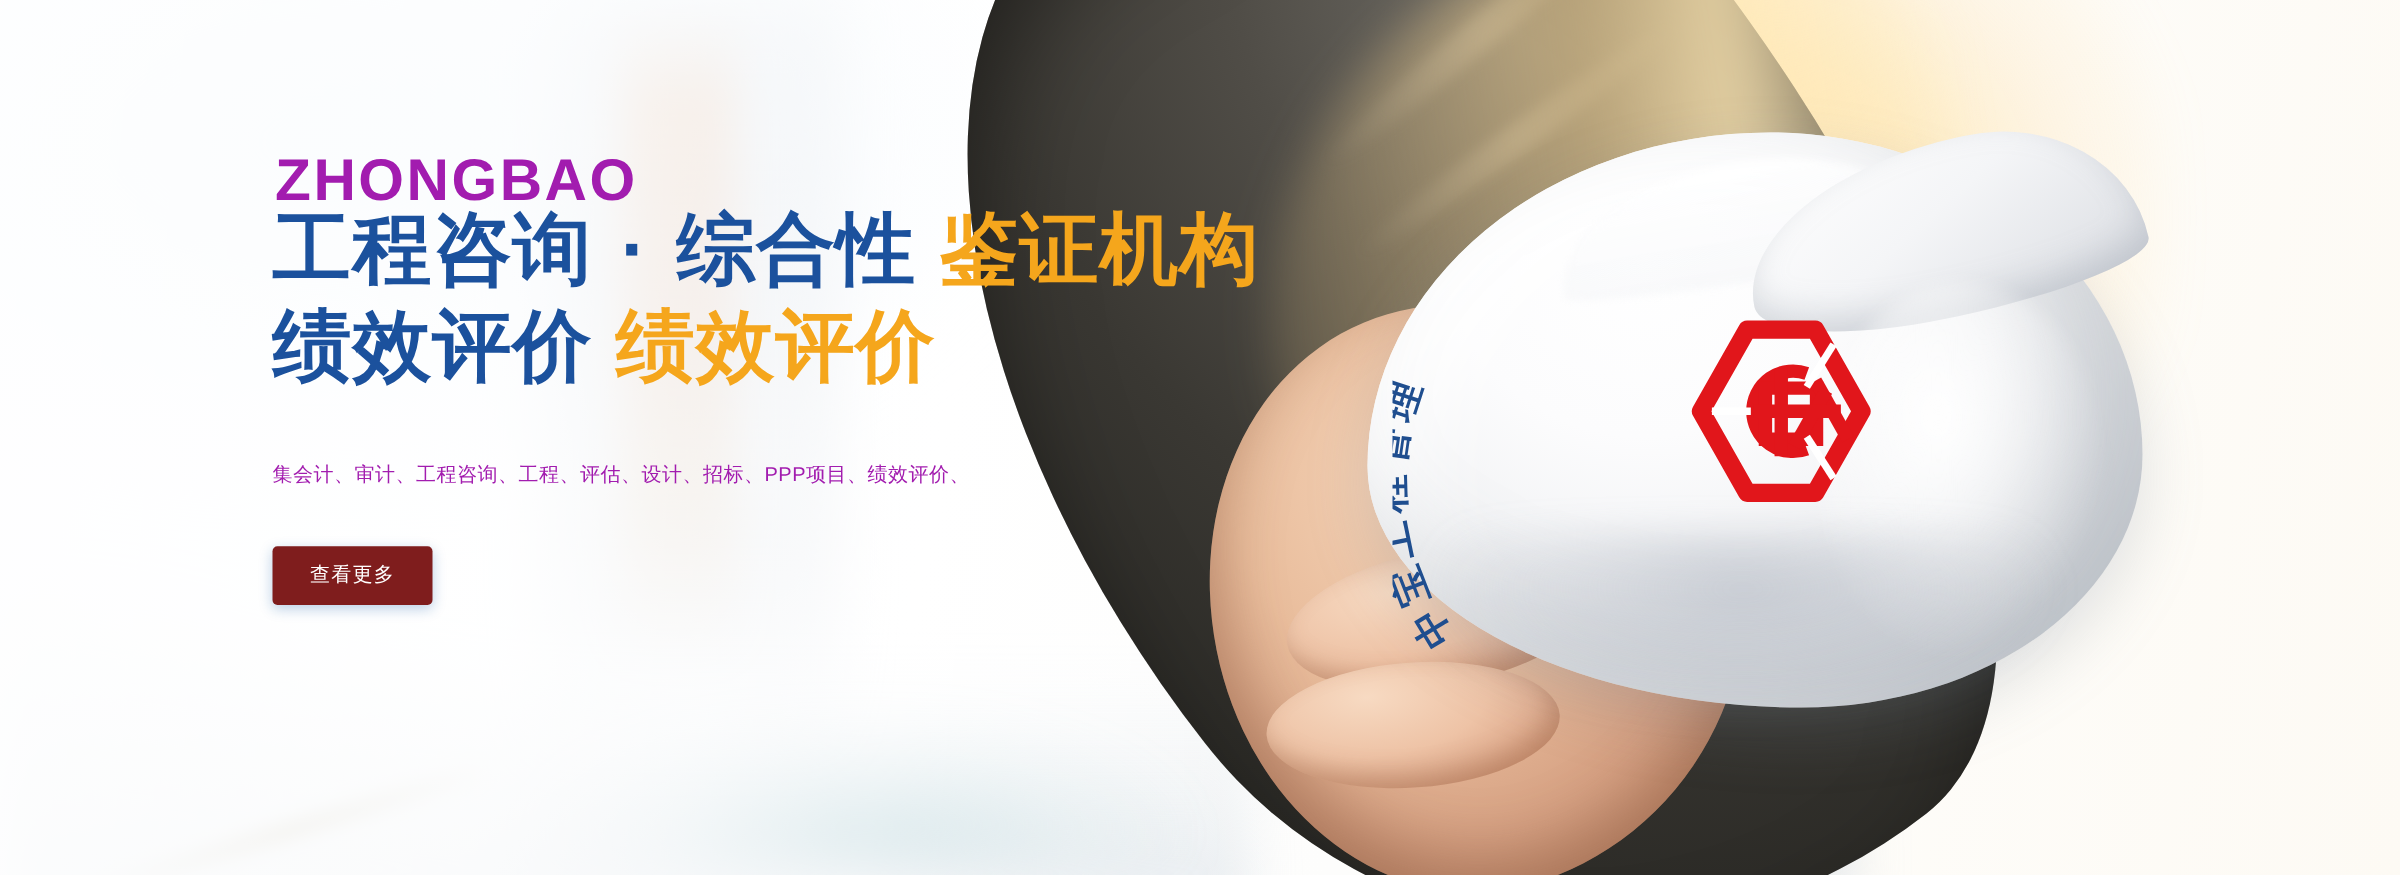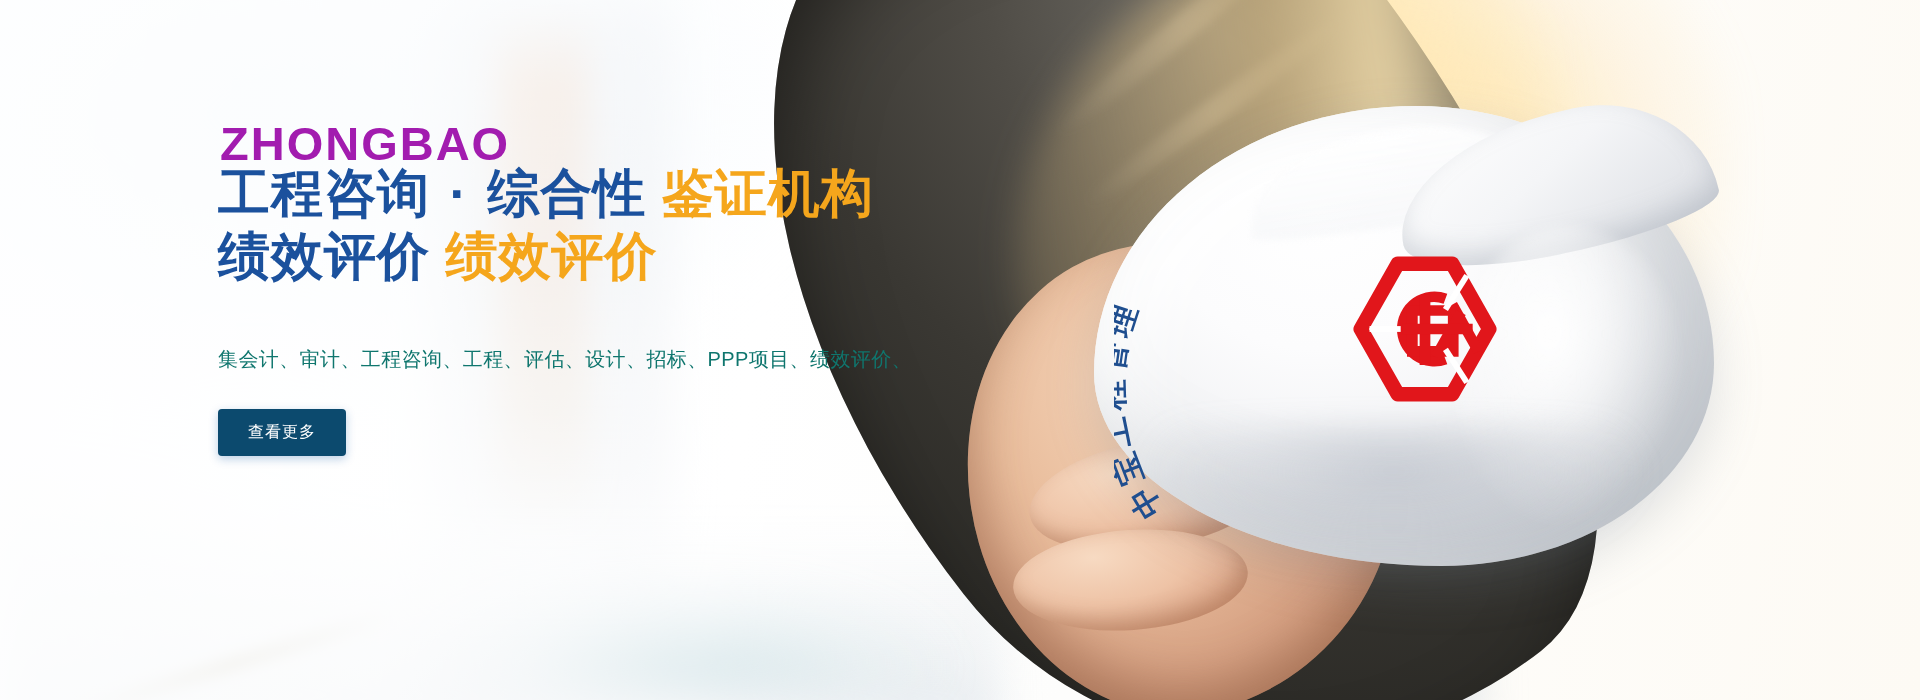--- a/index.html
+++ b/index.html
@@ -243,46 +243,46 @@
     font-weight: 700;
     letter-spacing: 2px;
     color: #a21caf;
     line-height: 1;
     white-space: nowrap;
     user-select: none;
   }
   .headline {
     position: relative;
     margin-top: 42px;
-    font-size: 52px;
+    font-size: 63px;
     font-weight: 700;
     line-height: 1.22;
     letter-spacing: 1px;
     white-space: nowrap;
   }
   .headline .c-blue  { color: #1b519d; }
   .headline .c-amber { color: #f5a61c; }
   .headline .dot { color: #1b519d; padding: 0 4px; }
   .headline .line { display: block; }
 
   .desc {
     margin-top: 44px;
-    font-size: 20px;
-    color: #0f766e;
+    font-size: 16px;
+    color: #a21caf;
     line-height: 2.6;
     letter-spacing: 0.4px;
     white-space: nowrap;
   }
   .desc div { display: block; }
 
   .cta {
     display: inline-block;
-    margin-top: 24px;
+    margin-top: 36px;
     padding: 13px 30px;
-    background: #0c4a6e;
+    background: #7f1d1d;
     color: #ffffff;
     font-size: 16px;
     letter-spacing: 1px;
     border: none;
     border-radius: 4px;
     cursor: pointer;
     box-shadow: 0 3px 10px rgba(17,86,165,0.28);
     font-family: "Liberation Sans", "DejaVu Sans", sans-serif;
   }
 </style>

